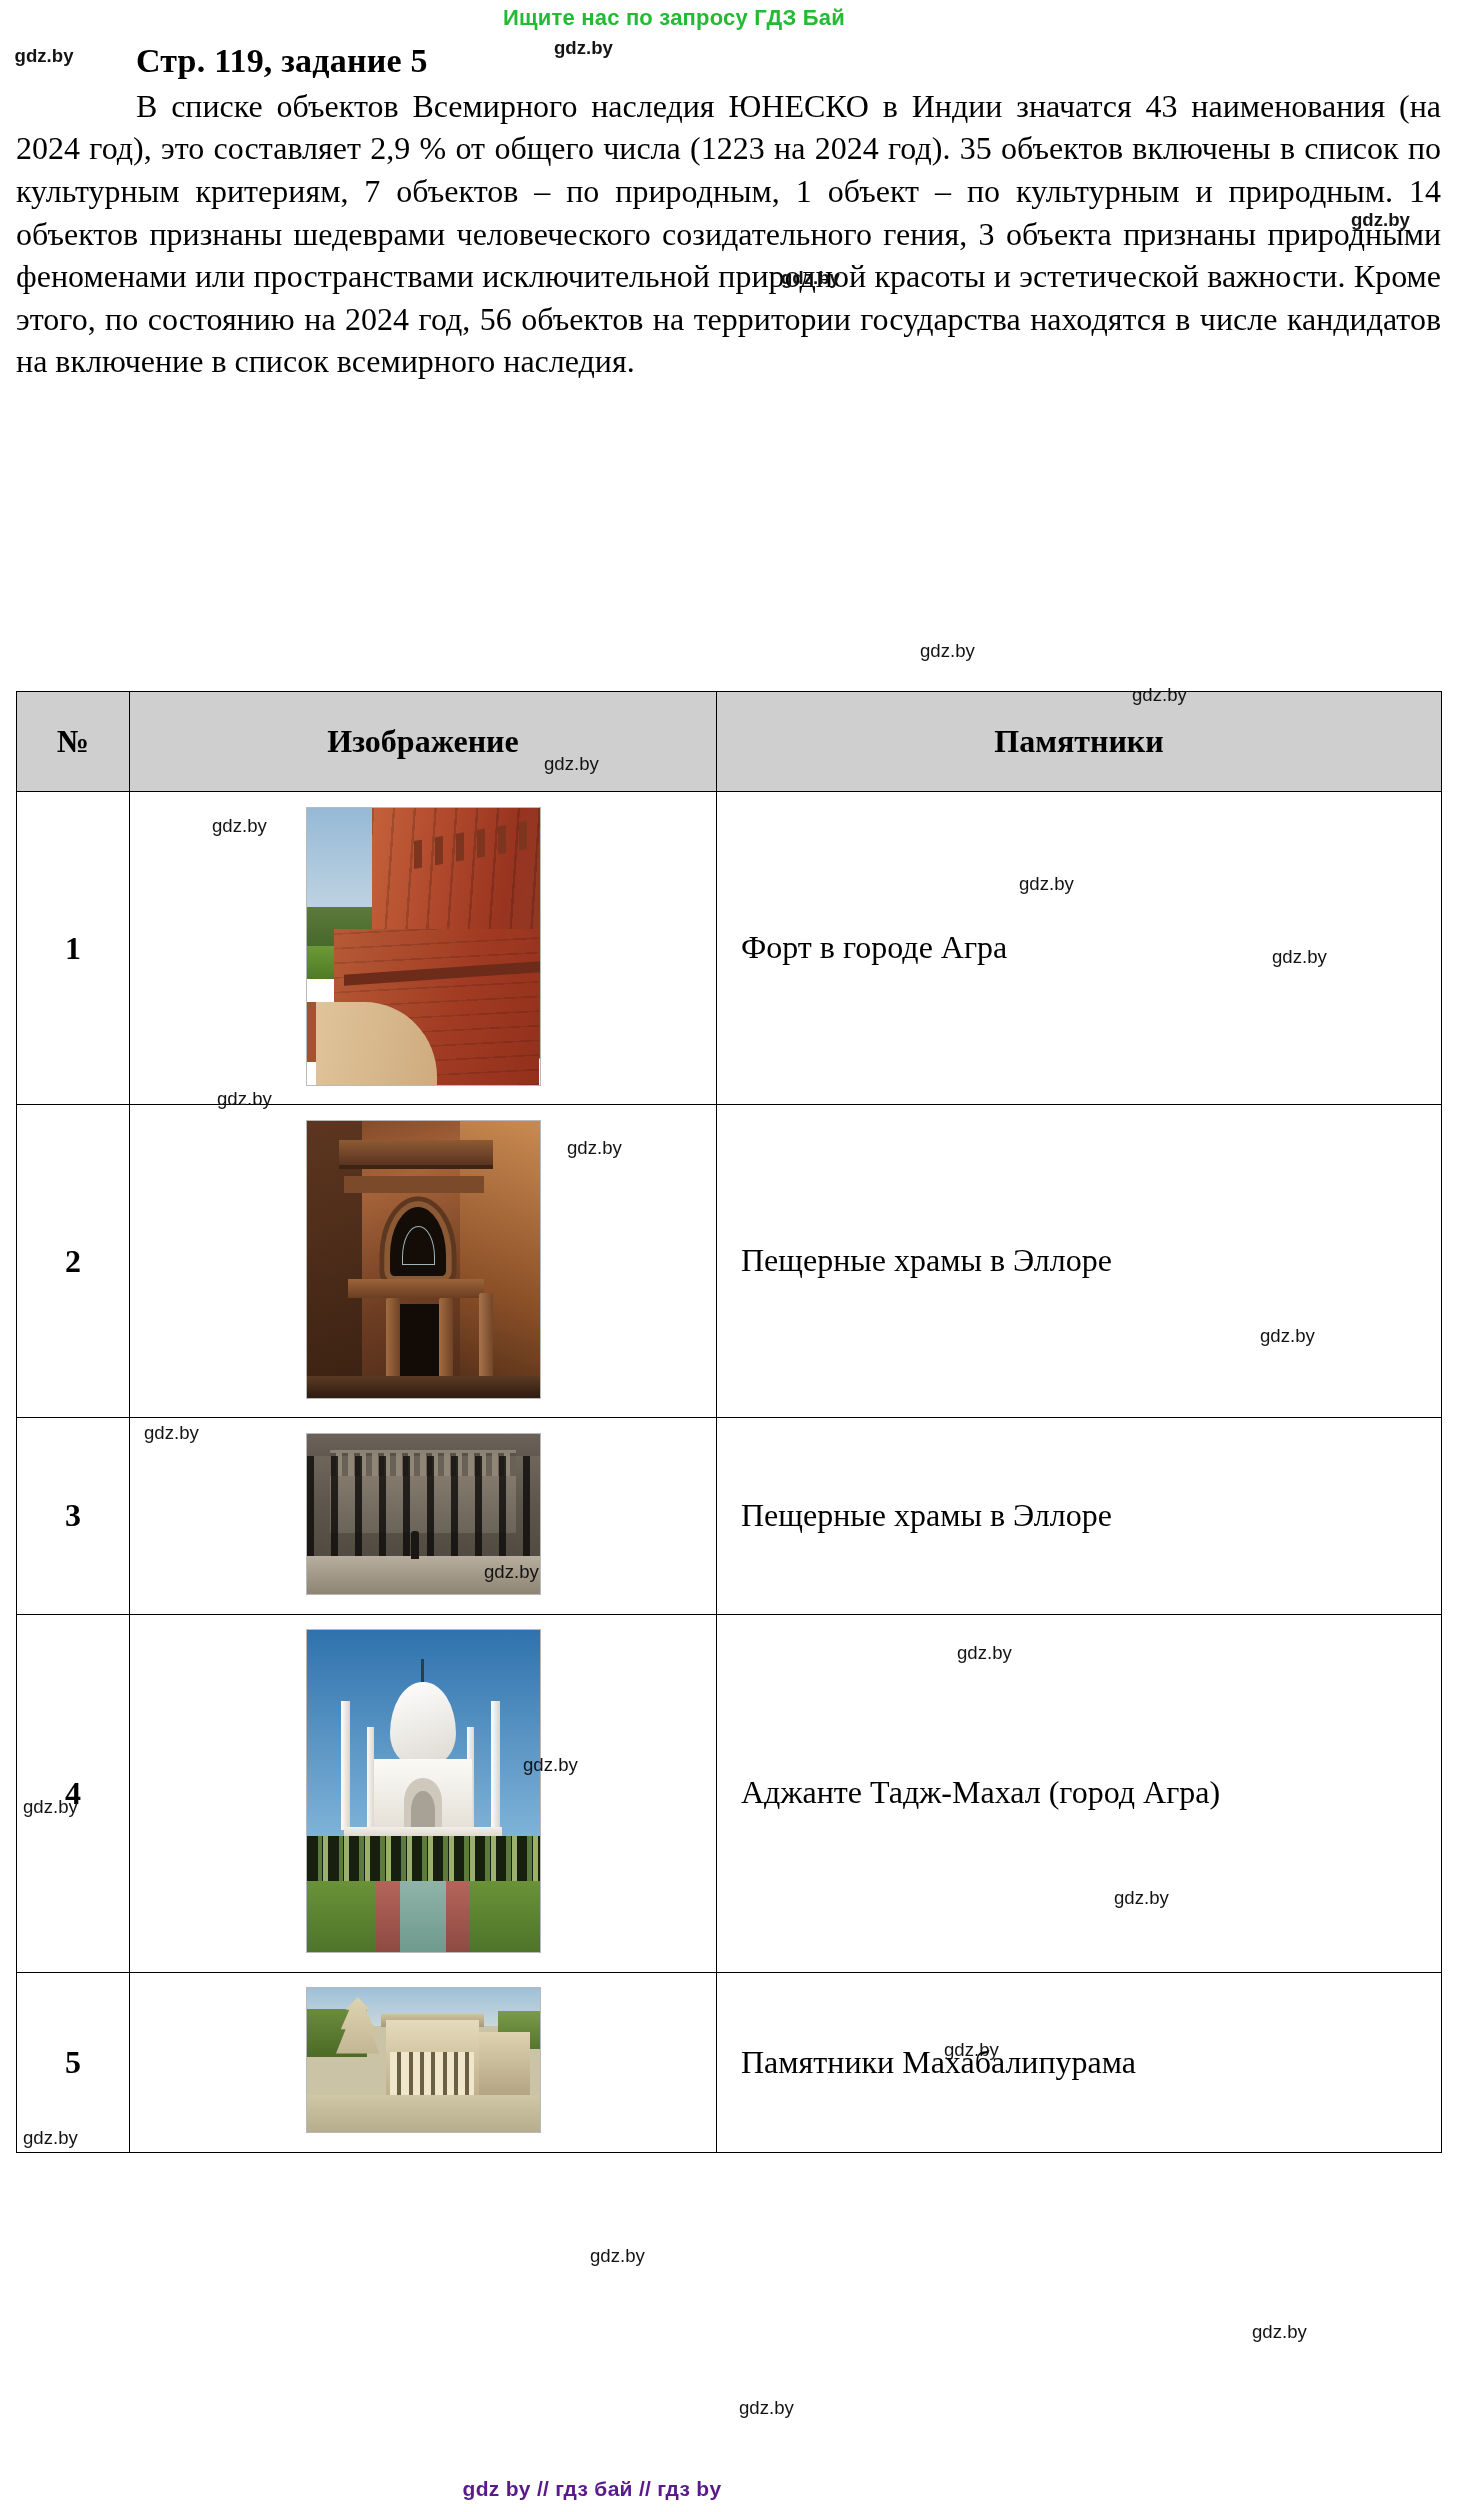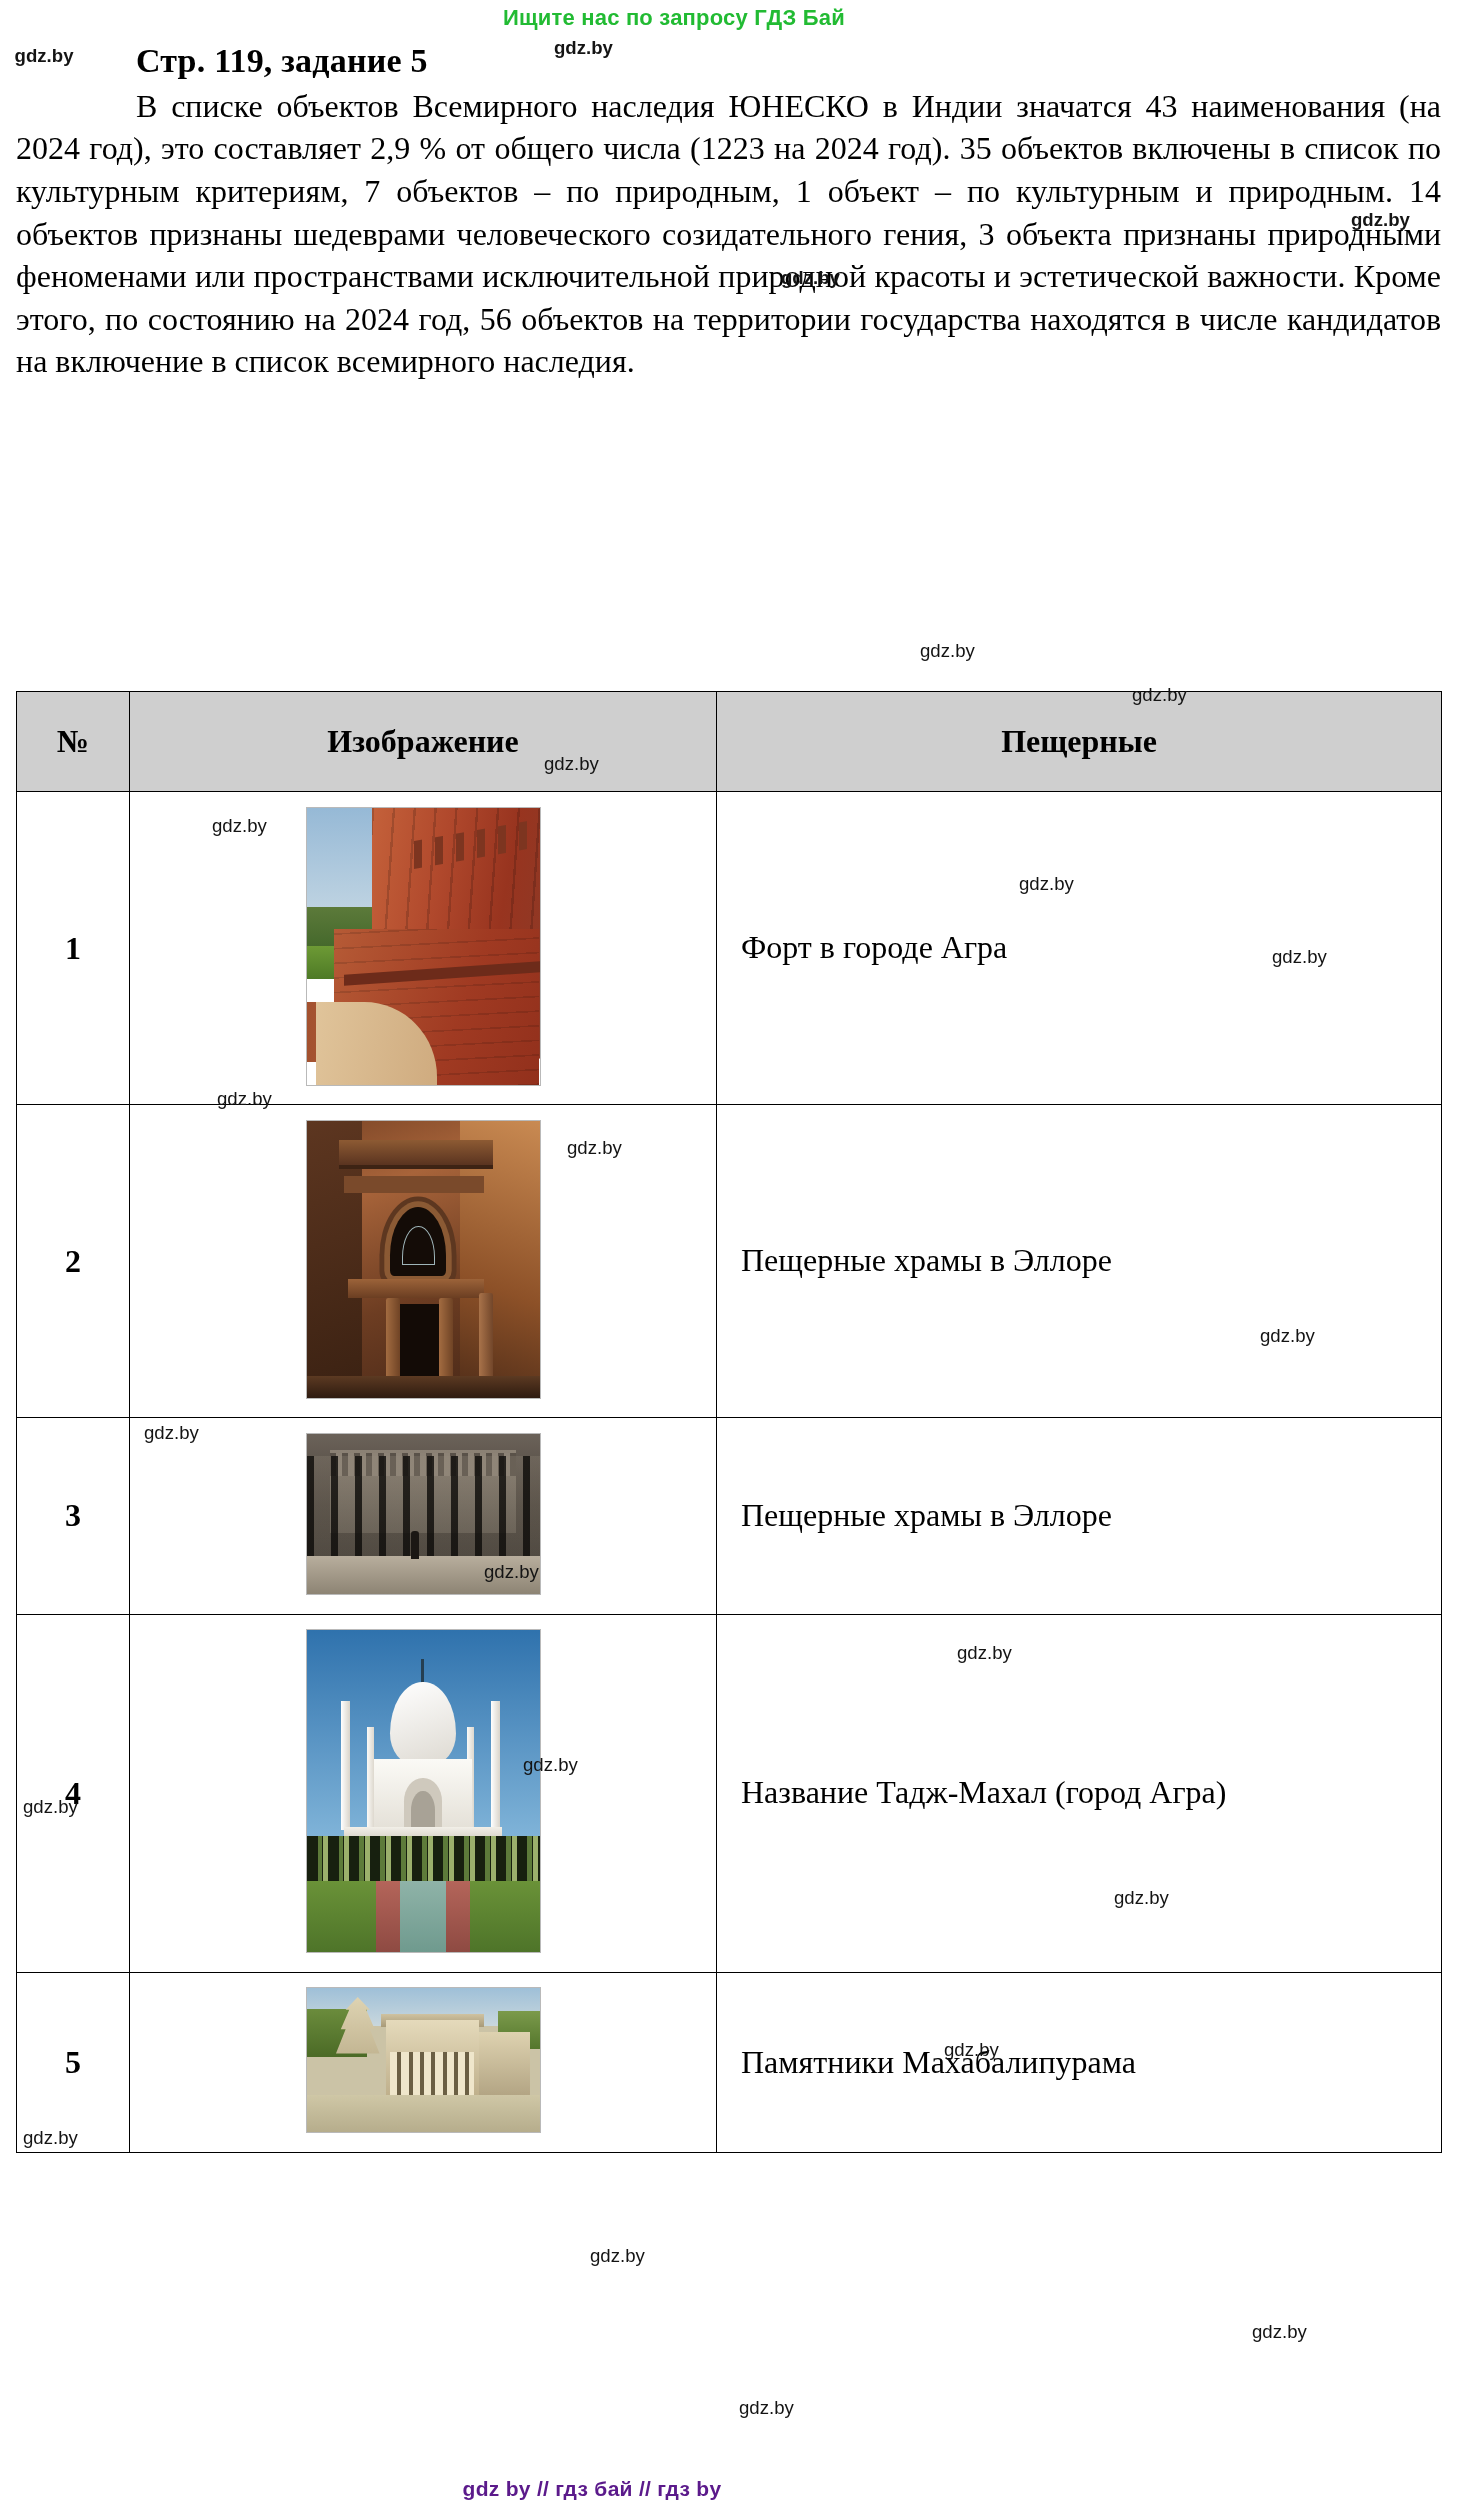--- a/index.html
+++ b/index.html
@@ -295,21 +295,21 @@
     <table class="sites">
       <colgroup>
         <col class="col-num">
           <col class="col-img">
           <col class="col-name">
       </colgroup>
       <thead>
         <tr>
           <th>№</th>
           <th>Изображение</th>
-          <th>Пещерные</th>
+          <th>Памятники</th>
         </tr>
       </thead>
       <tbody>
 
         <tr>
           <td class="num">1</td>
           <td class="imgcell">
             <span class="photo photo-agrafort">
               <span class="af-sky"></span><span class="af-trees"></span><span class="af-grass"></span>
               <span class="af-wall-main"></span><span class="af-merlons"></span>
@@ -353,21 +353,21 @@
               <span class="tj-sky"></span>
               <span class="tj-min1"></span><span class="tj-min2"></span>
               <span class="tj-min3"></span><span class="tj-min4"></span>
               <span class="tj-spire"></span><span class="tj-dome"></span>
               <span class="tj-body"></span><span class="tj-iwan"></span><span class="tj-iwan2"></span>
               <span class="tj-plat"></span><span class="tj-cypress"></span>
               <span class="tj-lawnL"></span><span class="tj-lawnR"></span>
               <span class="tj-pathL"></span><span class="tj-pathR"></span><span class="tj-pool"></span>
             </span>
           </td>
-          <td class="namecell">Название Тадж-Махал (город Агра)</td>
+          <td class="namecell">Аджанте Тадж-Махал (город Агра)</td>
         </tr>
 
         <tr>
           <td class="num">5</td>
           <td class="imgcell">
             <span class="photo photo-mahab">
               <span class="mb-sky"></span><span class="mb-veg"></span><span class="mb-veg2"></span>
               <span class="mb-ground"></span>
               <span class="mb-temple"></span><span class="mb-roof"></span>
               <span class="mb-main"></span><span class="mb-cols"></span><span class="mb-right"></span>

